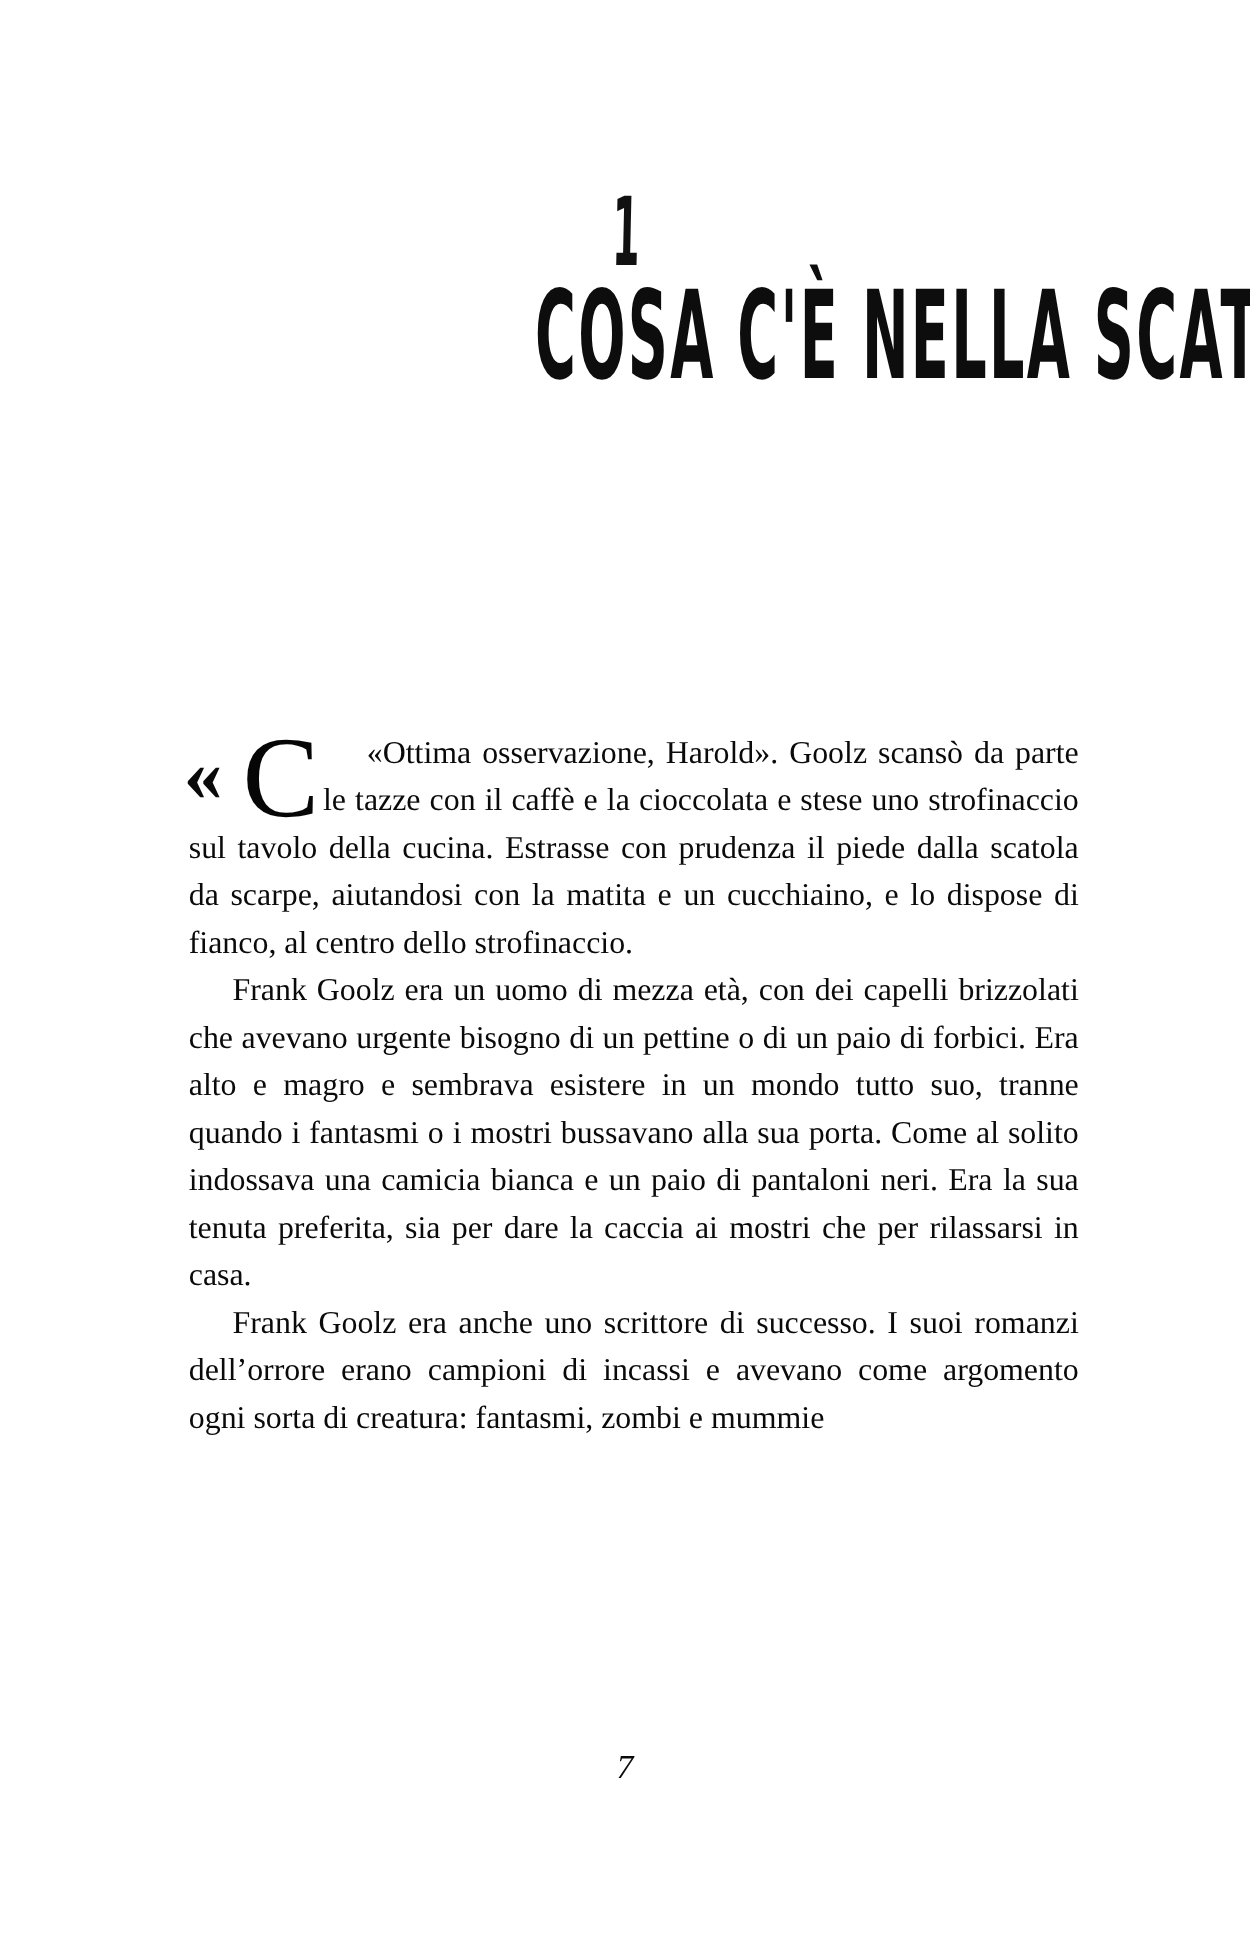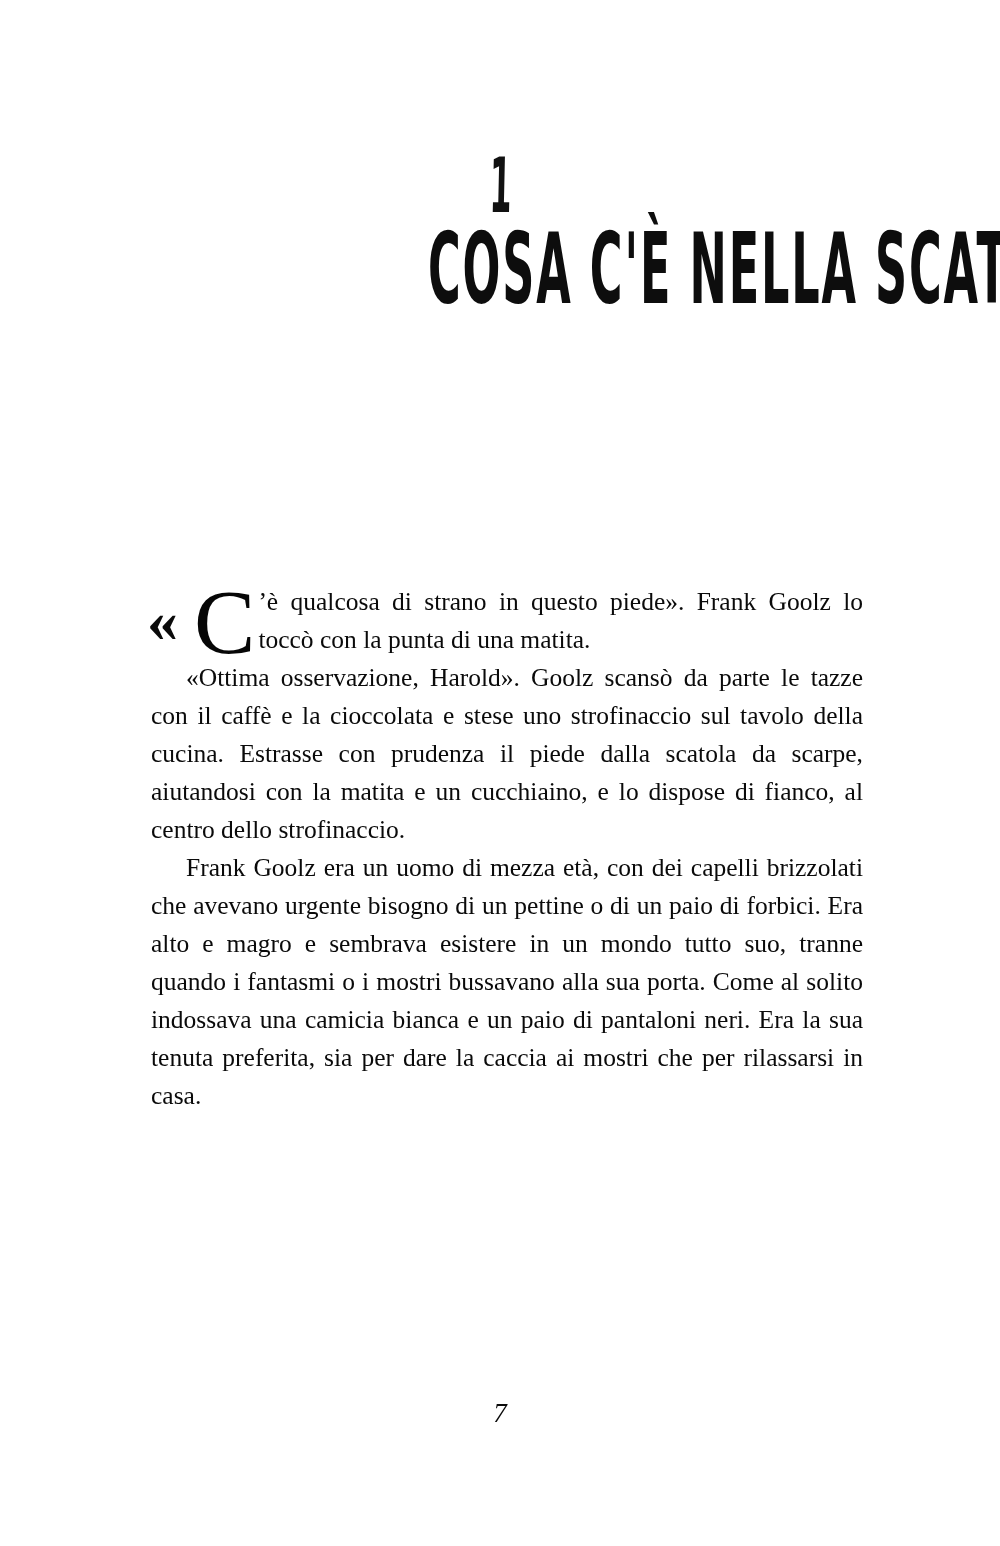--- a/index.html
+++ b/index.html
@@ -134,26 +134,26 @@
   <div class="chapter-head">
     <span class="chapter-number">1</span>
     <span class="chapter-title">COSA C'È NELLA SCATOLA?</span>
   </div>
 
   <div class="body-col">
 
     <p class="para para-first">
       <span class="hanging-guillemet">«</span>
       <span class="dropcap">C</span>
-      <span class="first-lines">’è qualcosa di strano in questo piede». Frank Goolz lo toccò con la punta di una matita.</span>
     </p>
 
 
     <p class="para">«Ottima osservazione, Harold». Goolz scansò da parte le tazze con il caffè e la cioccolata e stese uno strofinaccio sul tavolo della cucina. Estrasse con prudenza il piede dalla scatola da scarpe, aiutandosi con la matita e un cucchiaino, e lo dispose di fianco, al centro dello strofinaccio.</p>
 
     <p class="para">Frank Goolz era un uomo di mezza età, con dei capelli brizzolati che avevano urgente bisogno di un pettine o di un paio di forbici. Era alto e magro e sembrava esistere in un mondo tutto suo, tranne quando i fantasmi o i mostri bussavano alla sua porta. Come al solito indossava una camicia bianca e un paio di pantaloni neri. Era la sua tenuta preferita, sia per dare la caccia ai mostri che per rilassarsi in casa.</p>
 
+    <p class="para">Frank Goolz era anche uno scrittore di successo. I suoi romanzi dell’orrore erano campioni di incassi e avevano come argomento ogni sorta di creatura: fantasmi, zombi e mummie</p>
 
   </div>
 
   <div class="folio">7</div>
 
 </div>
 
 </body></html>

